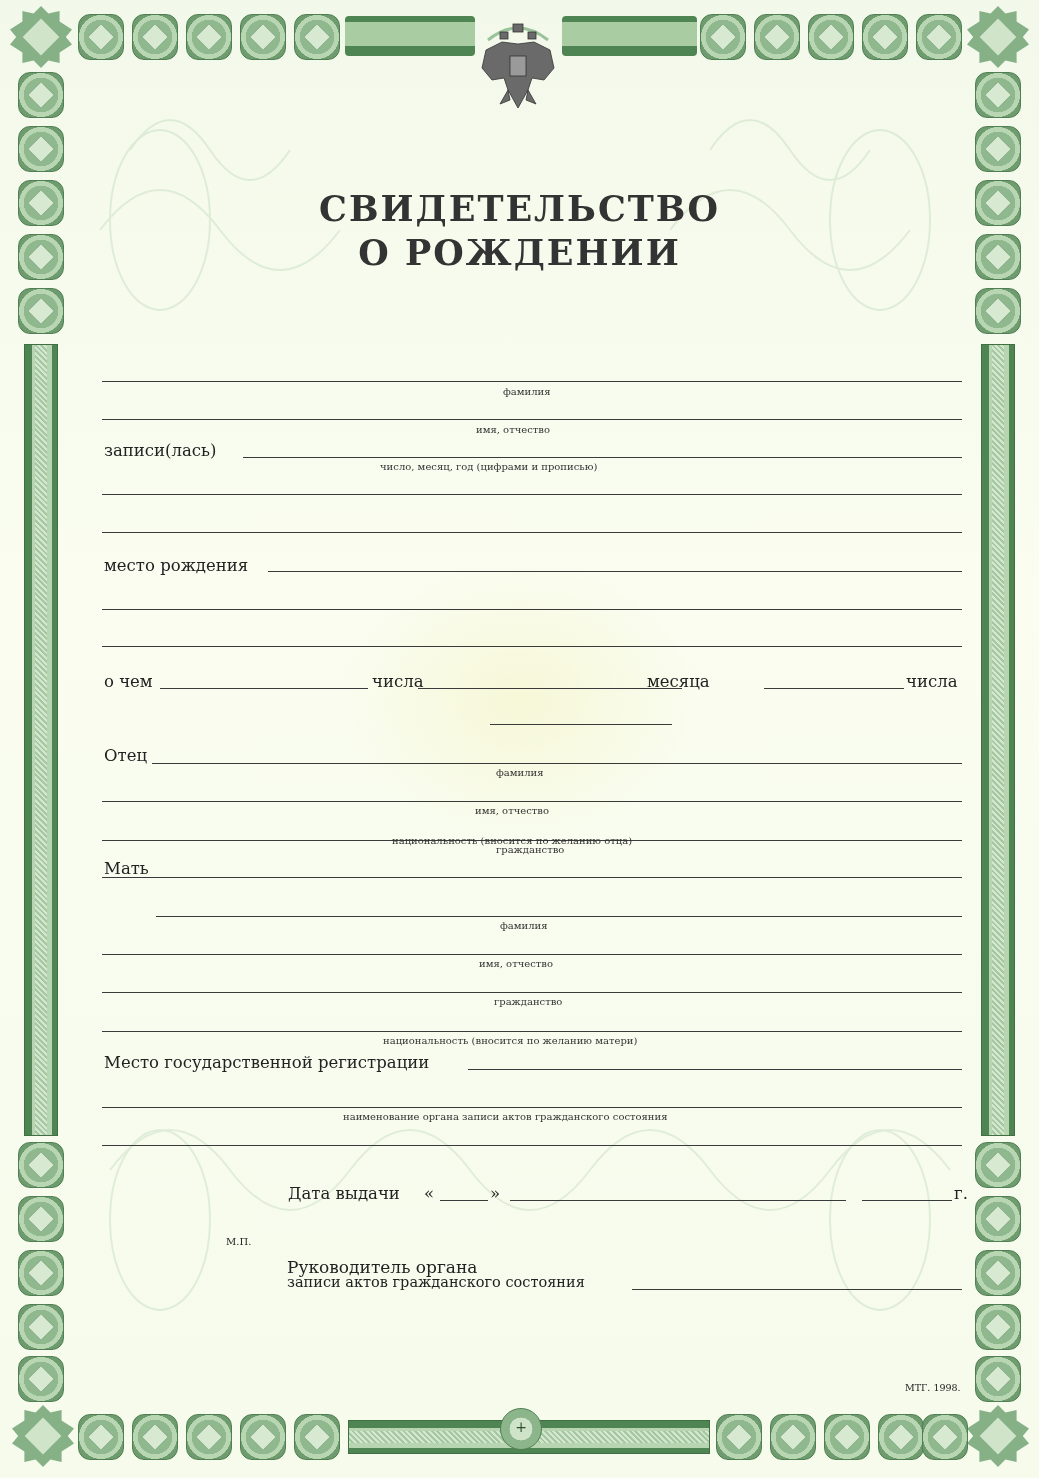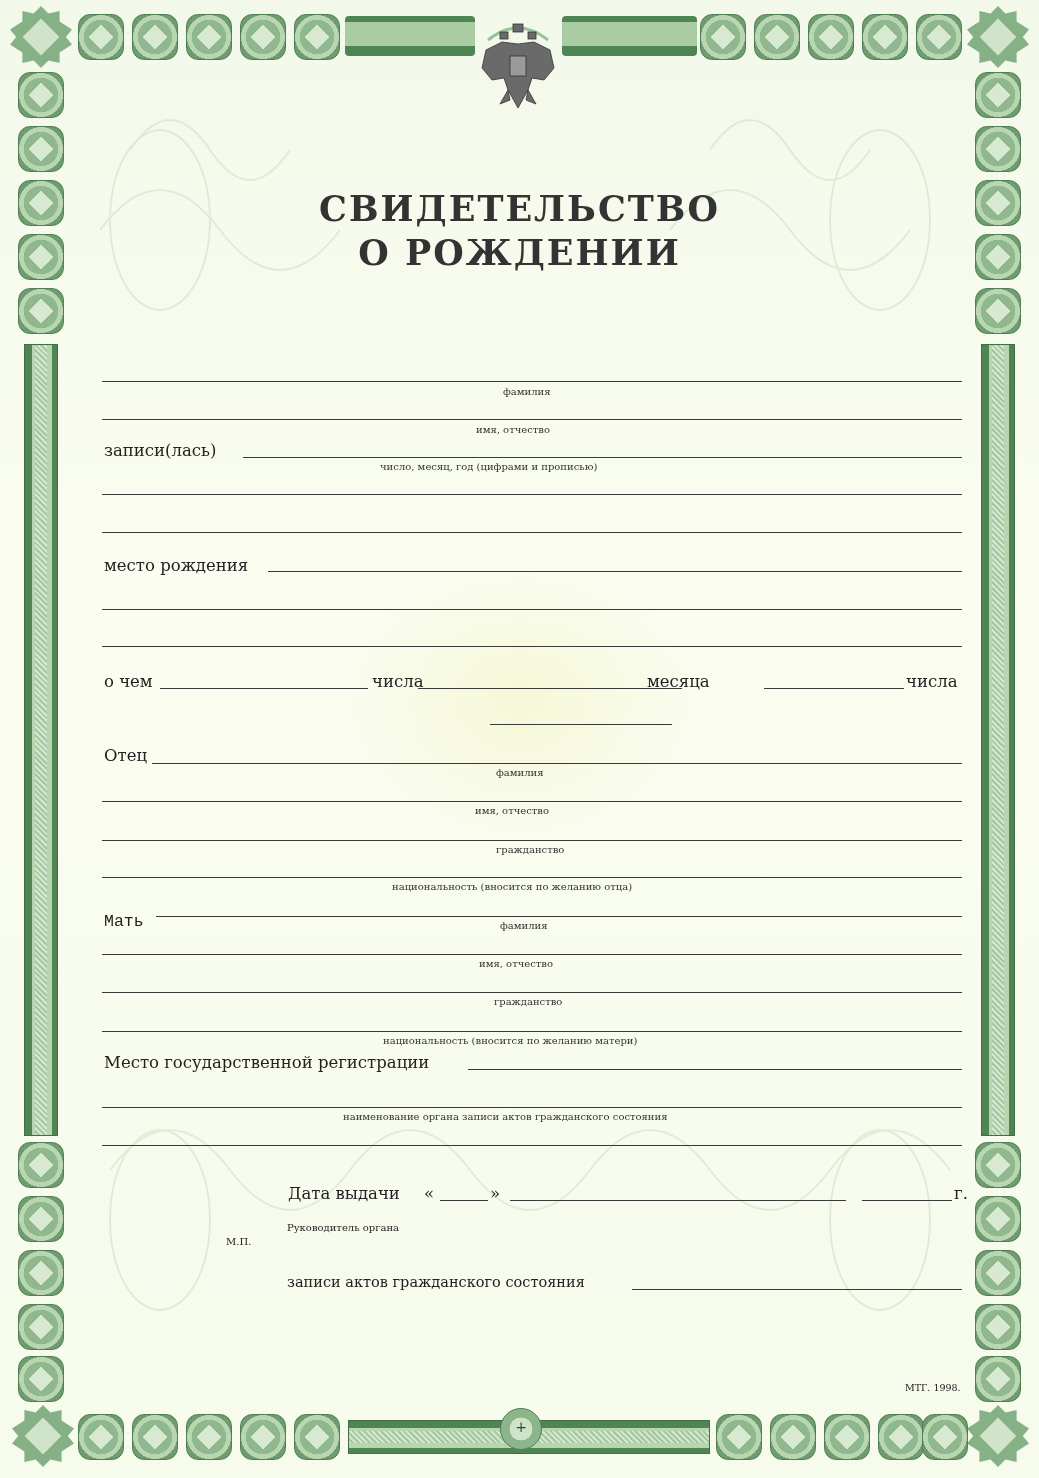--- a/index.html
+++ b/index.html
@@ -155,23 +155,23 @@
   <div class="line" style="left:152px;top:763px;width:810px;"></div>
   <div class="cap" style="left:496px;top:767px;">фамилия</div>
 
   <div class="line" style="left:102px;top:801px;width:860px;"></div>
   <div class="cap" style="left:475px;top:805px;">имя, отчество</div>
 
   <div class="line" style="left:102px;top:840px;width:860px;"></div>
   <div class="cap" style="left:496px;top:844px;">гражданство</div>
 
   <div class="line" style="left:102px;top:877px;width:860px;"></div>
-  <div class="cap" style="left:392px;top:881px;">национальность (вносится по желанию отца)</div>
-
-  <div class="lbl" style="left:104px;top:912px;font-family:Liberation Mono, monospace;">Мать</div>
+  <div class="cap" style="left:392px;top:835px;">национальность (вносится по желанию отца)</div>
+
+  <div class="lbl" style="left:104px;top:859px;">Мать</div>
   <div class="line" style="left:156px;top:916px;width:806px;"></div>
   <div class="cap" style="left:500px;top:920px;">фамилия</div>
 
   <div class="line" style="left:102px;top:954px;width:860px;"></div>
   <div class="cap" style="left:479px;top:958px;">имя, отчество</div>
 
   <div class="line" style="left:102px;top:992px;width:860px;"></div>
   <div class="cap" style="left:494px;top:996px;">гражданство</div>
 
   <div class="line" style="left:102px;top:1031px;width:860px;"></div>
@@ -186,18 +186,18 @@
   <div class="lbl" style="left:288px;top:1184px;">Дата выдачи</div>
   <div class="lbl" style="left:424px;top:1184px;">«</div>
   <div class="line" style="left:440px;top:1200px;width:48px;"></div>
   <div class="lbl" style="left:490px;top:1184px;">»</div>
   <div class="line" style="left:510px;top:1200px;width:336px;"></div>
   <div class="line" style="left:862px;top:1200px;width:90px;"></div>
   <div class="lbl" style="left:954px;top:1184px;">г.</div>
 
   <div class="lbl small" style="left:226px;top:1236px;">М.П.</div>
 
-  <div class="lbl" style="left:287px;top:1222px;font-size:10px;">Руководитель органа</div>
+  <div class="lbl" style="left:287px;top:1257px;font-size:17px;">Руководитель органа</div>
   <div class="lbl" style="left:287px;top:1274px;font-size:14.5px;">записи актов гражданского состояния</div>
   <div class="line" style="left:632px;top:1289px;width:330px;"></div>
 
   <div class="lbl small" style="left:905px;top:1382px;font-size:9.5px;">МТГ. 1998.</div>
 </div>
 
 </body></html>

